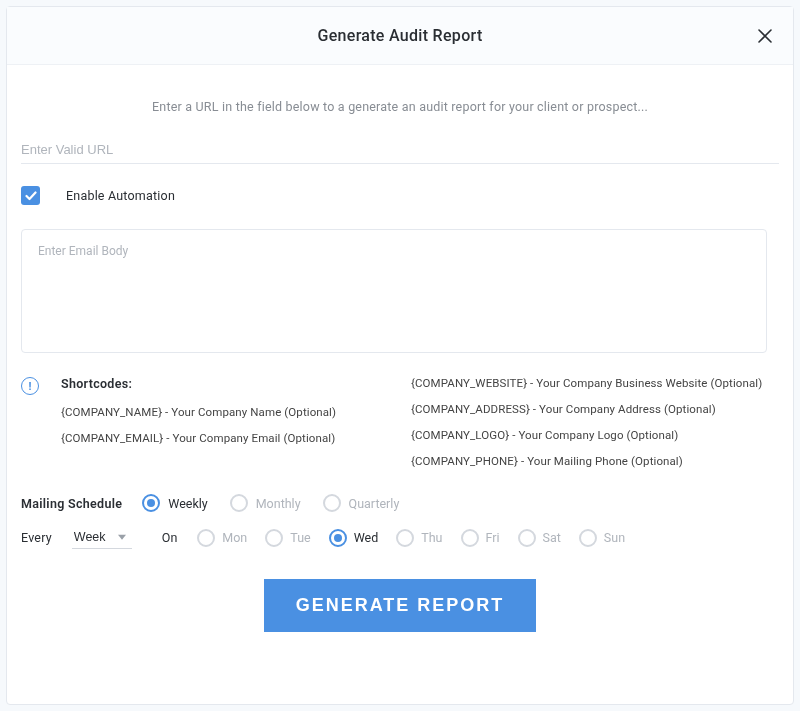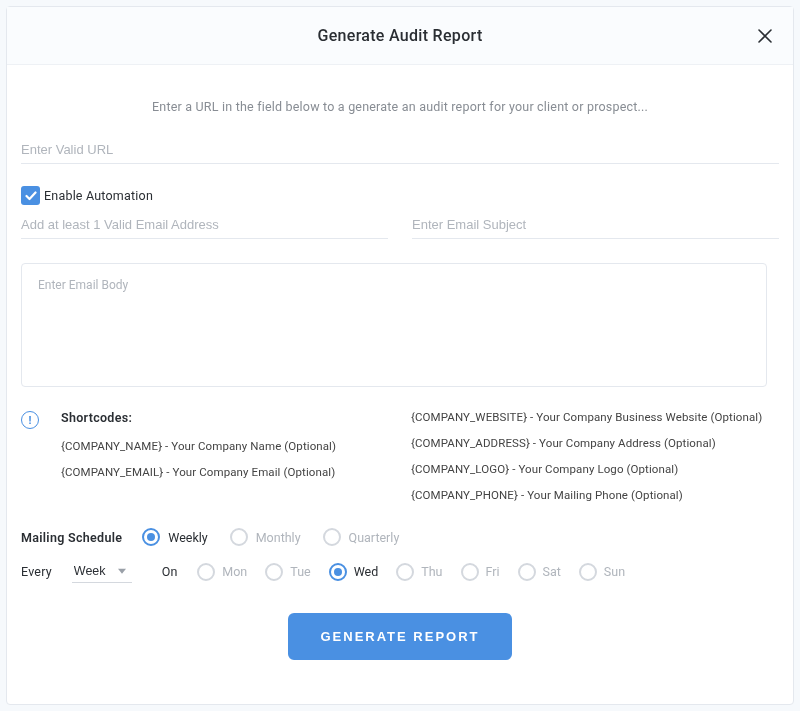--- a/index.html
+++ b/index.html
@@ -49,21 +49,21 @@
   }
 
   .underline-input {
     width: 100%; border: none; border-bottom: 1px solid #e4e8ee;
     padding: 6px 0; font-size: 13px;
     background: transparent; outline: none; color: #2a2e33;
   }
   .underline-input::placeholder { color: #b0b5bc; }
 
   .row-checkbox {
-    display: flex; align-items: center; gap: 4px;
+    display: flex; align-items: center; gap: 26px;
     margin-top: 22px;
   }
   .checkbox {
     width: 19px; height: 19px; border-radius: 3px;
     background: #4a90e2; display: flex; align-items: center; justify-content: center;
     cursor: pointer;
   }
   .checkbox svg { stroke: #fff; }
   .cb-label { font-size: 12.5px; letter-spacing: 0.2px; color: #2a2e33; }
 
@@ -142,22 +142,22 @@
     border-top: 5px solid #9aa0a8; pointer-events: none;
   }
   .on-label { margin-left: 10px; }
 
   .days { display: flex; align-items: center; gap: 18px; }
   .days .radio-item { gap: 7px; }
 
   .gen-btn {
     display: block; margin: 30px auto 0;
     background: #4a90e2; color: #fff;
-    border: none; border-radius: 6px;
-    padding: 16px 32px; font-size: 13px; font-weight: 700;
+    border: none; border-radius: 0;
+    padding: 16px 32px; font-size: 18px; font-weight: 700;
     letter-spacing: 2px;
     cursor: pointer;
   }
 </style>
 </head>
 <body>
 
 <div class="frame">
   <div class="modal">
 
@@ -178,24 +178,20 @@
       <div class="row-checkbox">
         <div class="checkbox">
           <svg width="12" height="10" viewBox="0 0 12 10" fill="none">
               <path d="M1.5 5 L4.5 8 L10.5 1.5" stroke-width="2.2" stroke-linecap="round" stroke-linejoin="round"></path>
             </svg>
         </div>
         <span class="cb-label">Enable Automation</span>
       </div>
 
 
-      <div class="two-col">
-        <input class="underline-input" type="text" placeholder="Add at least 1 Valid Email Address" style="">
-        <input class="underline-input" type="text" placeholder="Enter Email Subject" style="">
-      </div>
 
       <textarea class="body-area" placeholder="Enter Email Body" style=""></textarea>
 
       <div class="short-row">
         <div class="info-icon">!</div>
         <div class="short-cols">
           <div class="short-col">
             <div class="sc-title">Shortcodes:</div>
             <div id="sc-left">
                 <div class="sc-item">{COMPANY_NAME} - Your Company Name (Optional)</div>

